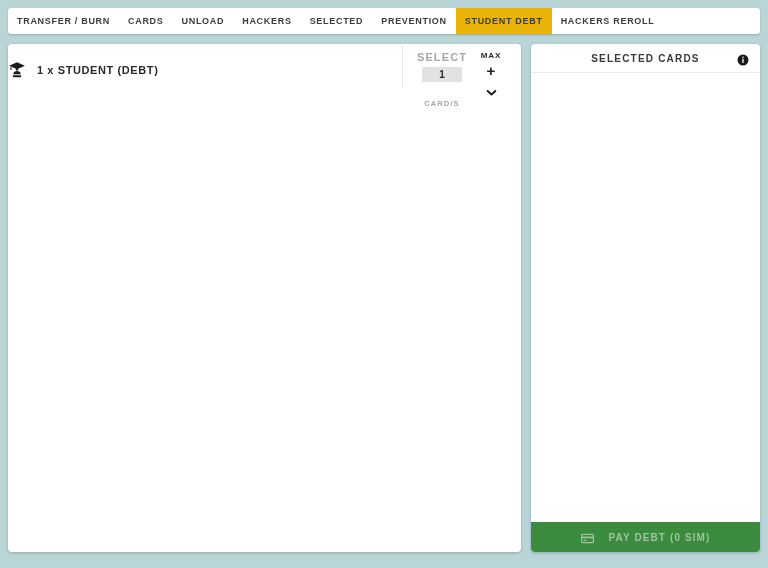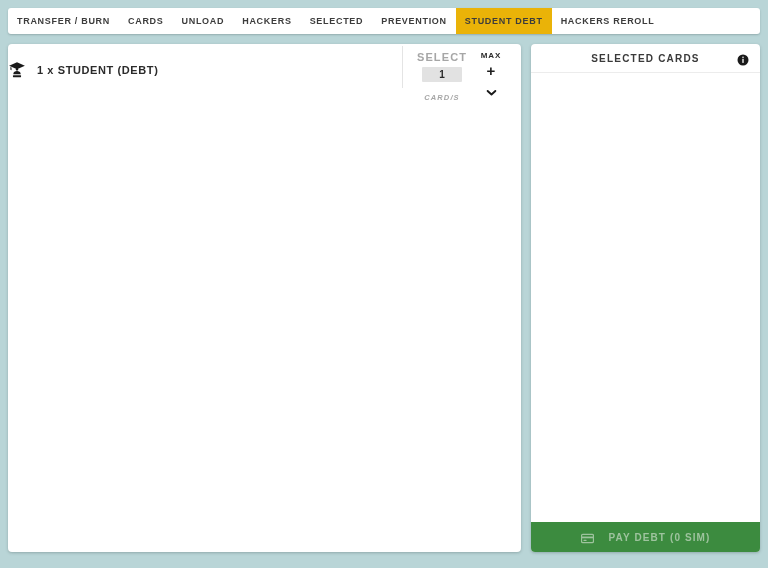--- a/index.html
+++ b/index.html
@@ -140,22 +140,21 @@
     font-family: "Liberation Sans", sans-serif;
     line-height: 15px;
     padding: 0;
   }
   .select-unit {
     font-size: 7.5px;
     letter-spacing: 1.1px;
     color: #a6a6a6;
     font-weight: bold;
     line-height: 1;
-    margin-top: 12px;
-    font-style: italic;
+    margin-top: 18px;
   }
 
   .max-group {
     width: 36px;
     display: flex;
     flex-direction: column;
     align-items: center;
   }
   .max-caption {
     font-size: 8px;

